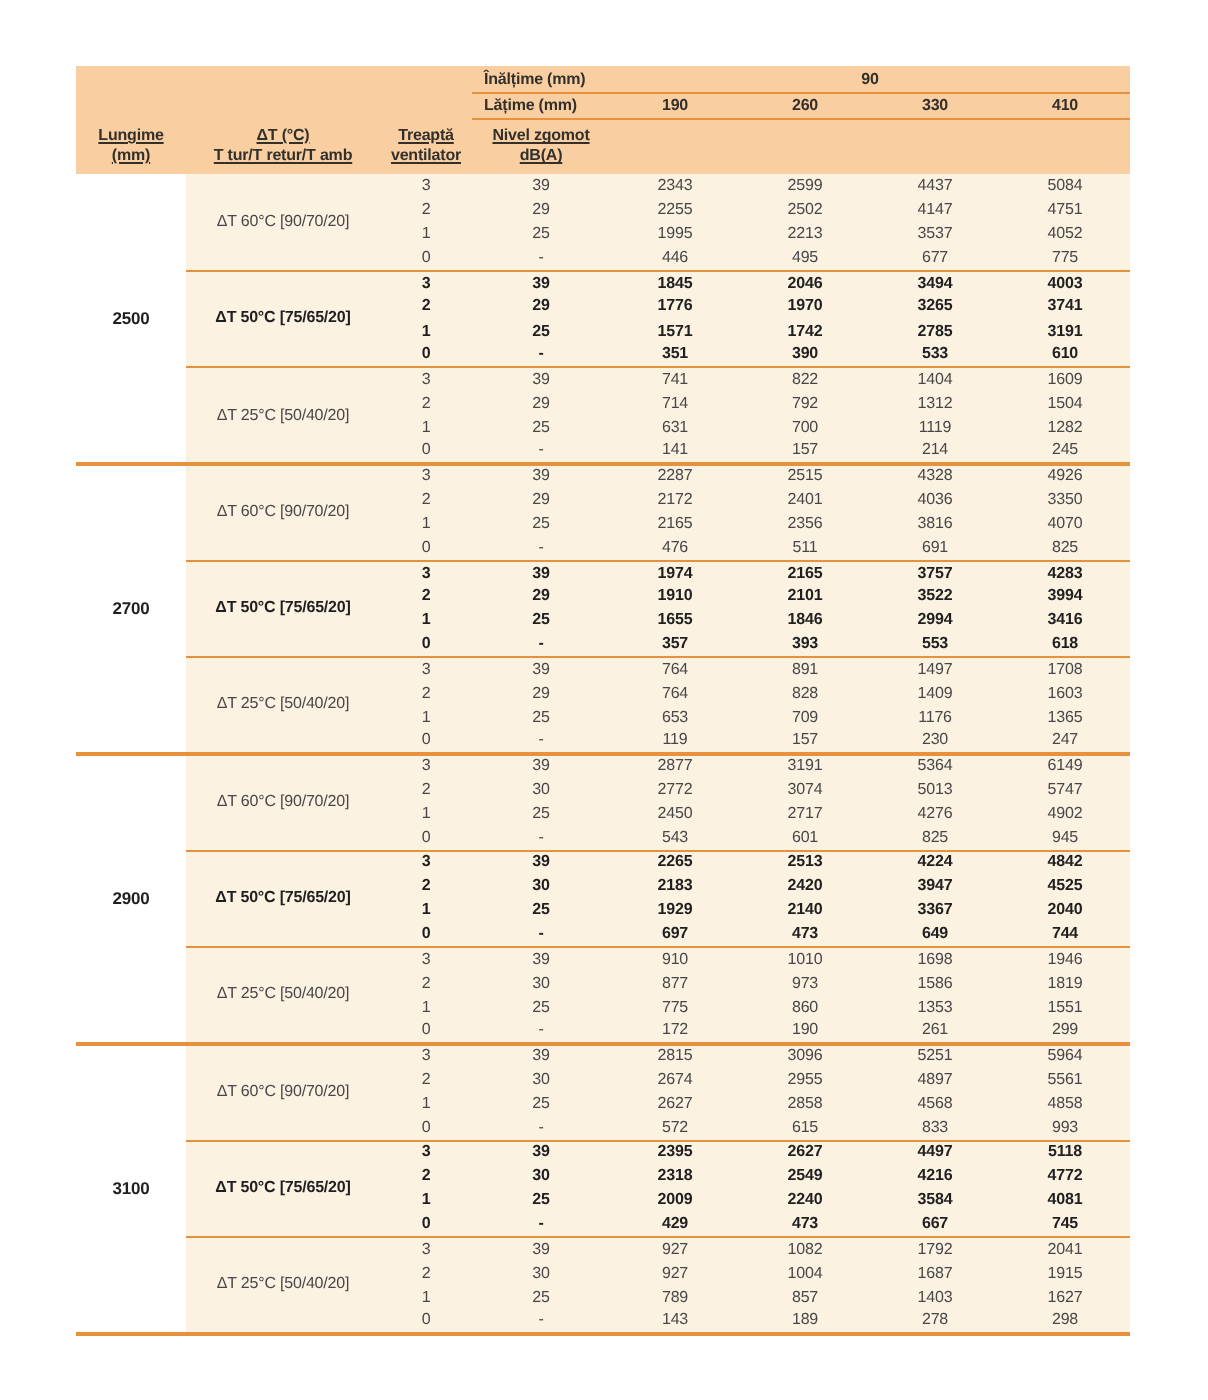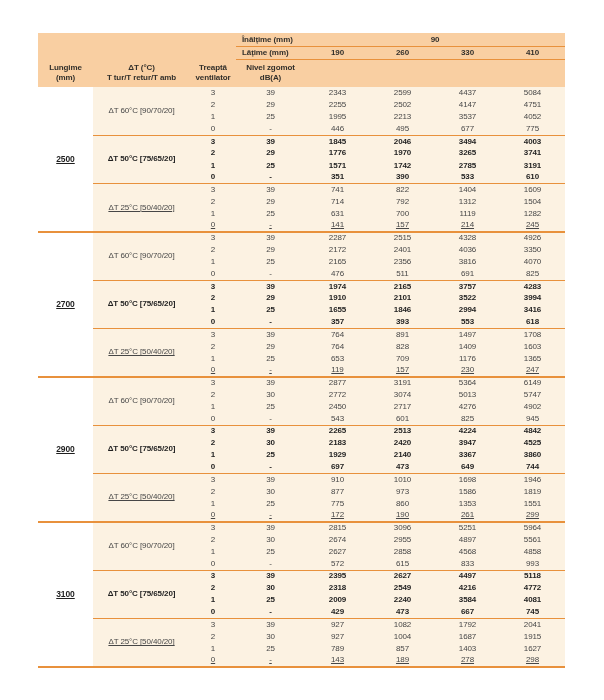--- a/index.html
+++ b/index.html
@@ -38,21 +38,21 @@
     letter-spacing: -0.1px;
     padding: 0;
     vertical-align: middle;
   }
   thead tr.h-top th { height: 13px; }
   thead tr.h-mid th { height: 13px; }
   thead tr.h-cols th { height: 28px; }
   th.hlabel { text-align: left; padding-left: 6px; }
   th.hcenter { }
   th.underlined { border-bottom: 1.5px solid var(--line); margin-left: 21px; }
-  th.hcol { text-align: center; white-space: pre-line; line-height: 1.25; }
+  th.hcol { text-align: center; white-space: pre-line; line-height: 1.25; text-decoration: underline; }
 
   tbody td {
     background: var(--row-bg);
     height: 12.08px;
     font-size: 8px;
     color: var(--text-regular);
     text-align: center;
     vertical-align: middle;
     padding: 0;
     letter-spacing: -0.1px;
@@ -63,21 +63,21 @@
     font-weight: bold;
     color: var(--text-bold);
     font-size: 8.5px;
   }
   tbody td.dt { font-size: 8px; }
   tbody td.bold {
     font-weight: bold;
     color: var(--text-bold);
   }
   tbody td.sep-top { border-top: 1.5px solid var(--line); }
-  tbody td.group-end { border-bottom: 2px solid var(--line); text-decoration: underline; }
+  tbody td.group-end { border-bottom: 2px solid var(--line); }
 </style>
 </head>
 <body>
 
 <table id="spec-table">
   <colgroup>
     <col class="c-lungime">
     <col class="c-dt">
     <col class="c-treapta">
     <col class="c-nivel">
@@ -363,21 +363,21 @@
         <td class="bold">2420</td>
         <td class="bold">3947</td>
         <td class="bold">4525</td>
       </tr>
       <tr>
         <td class="bold">1</td>
         <td class="bold">25</td>
         <td class="bold">1929</td>
         <td class="bold">2140</td>
         <td class="bold">3367</td>
-        <td class="bold">3860</td>
+        <td class="bold">2040</td>
       </tr>
       <tr>
         <td class="bold">0</td>
         <td class="bold">-</td>
         <td class="bold">697</td>
         <td class="bold">473</td>
         <td class="bold">649</td>
         <td class="bold">744</td>
       </tr>
       <tr>

